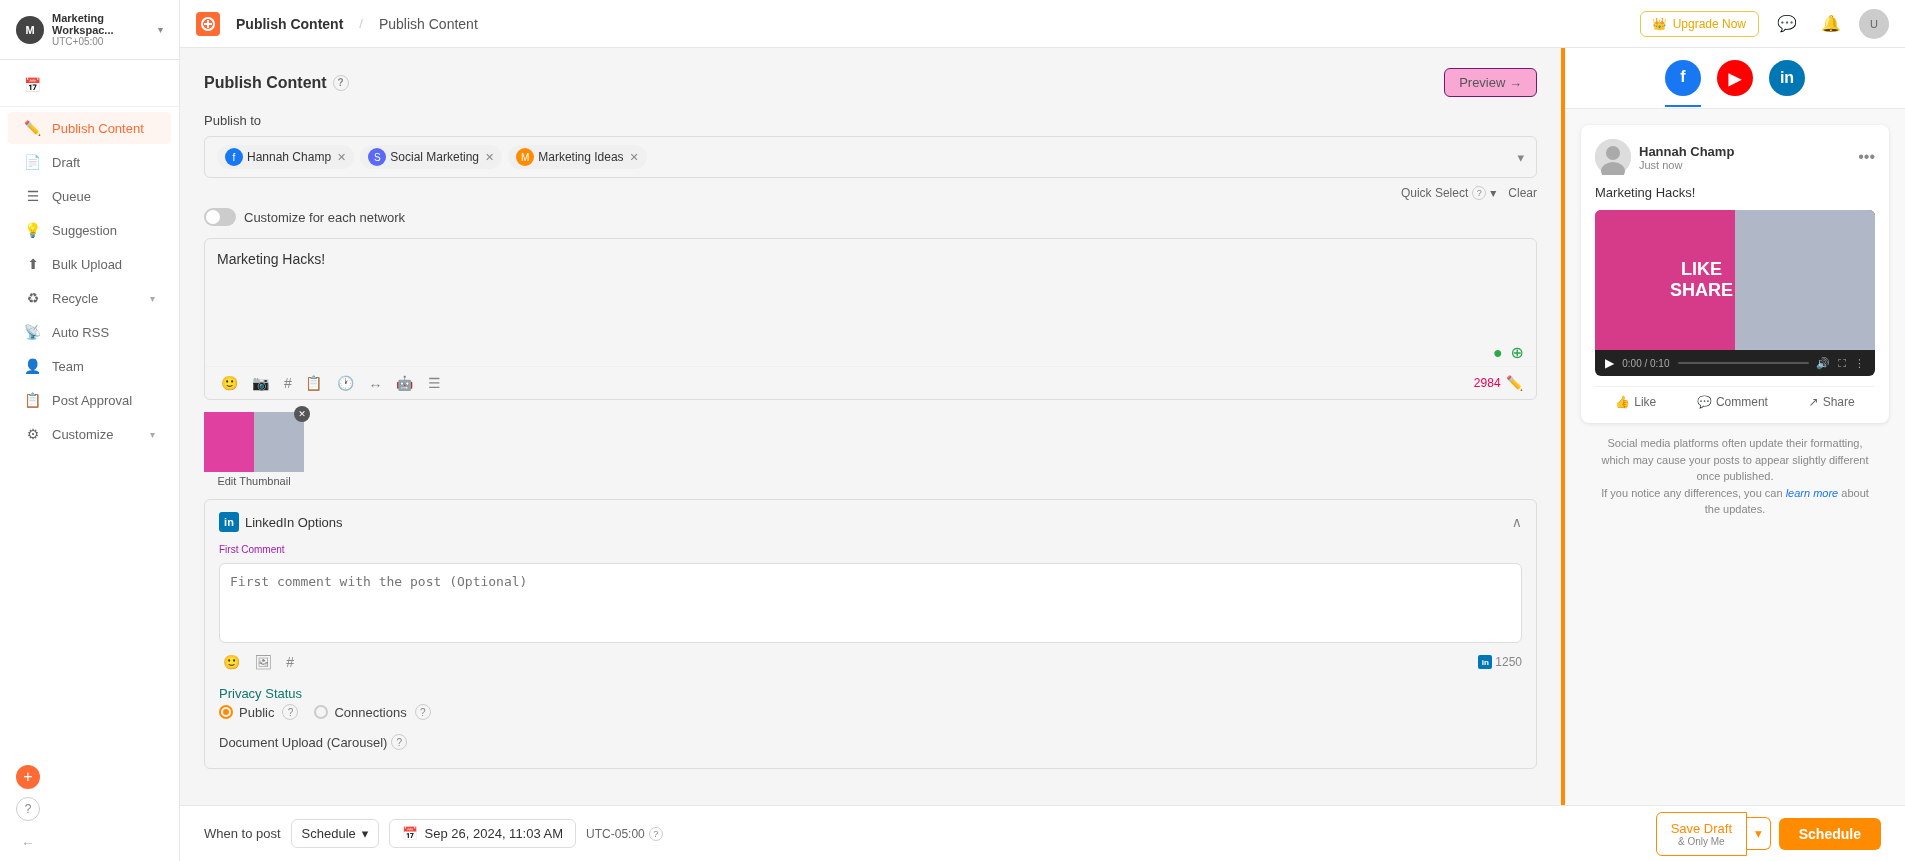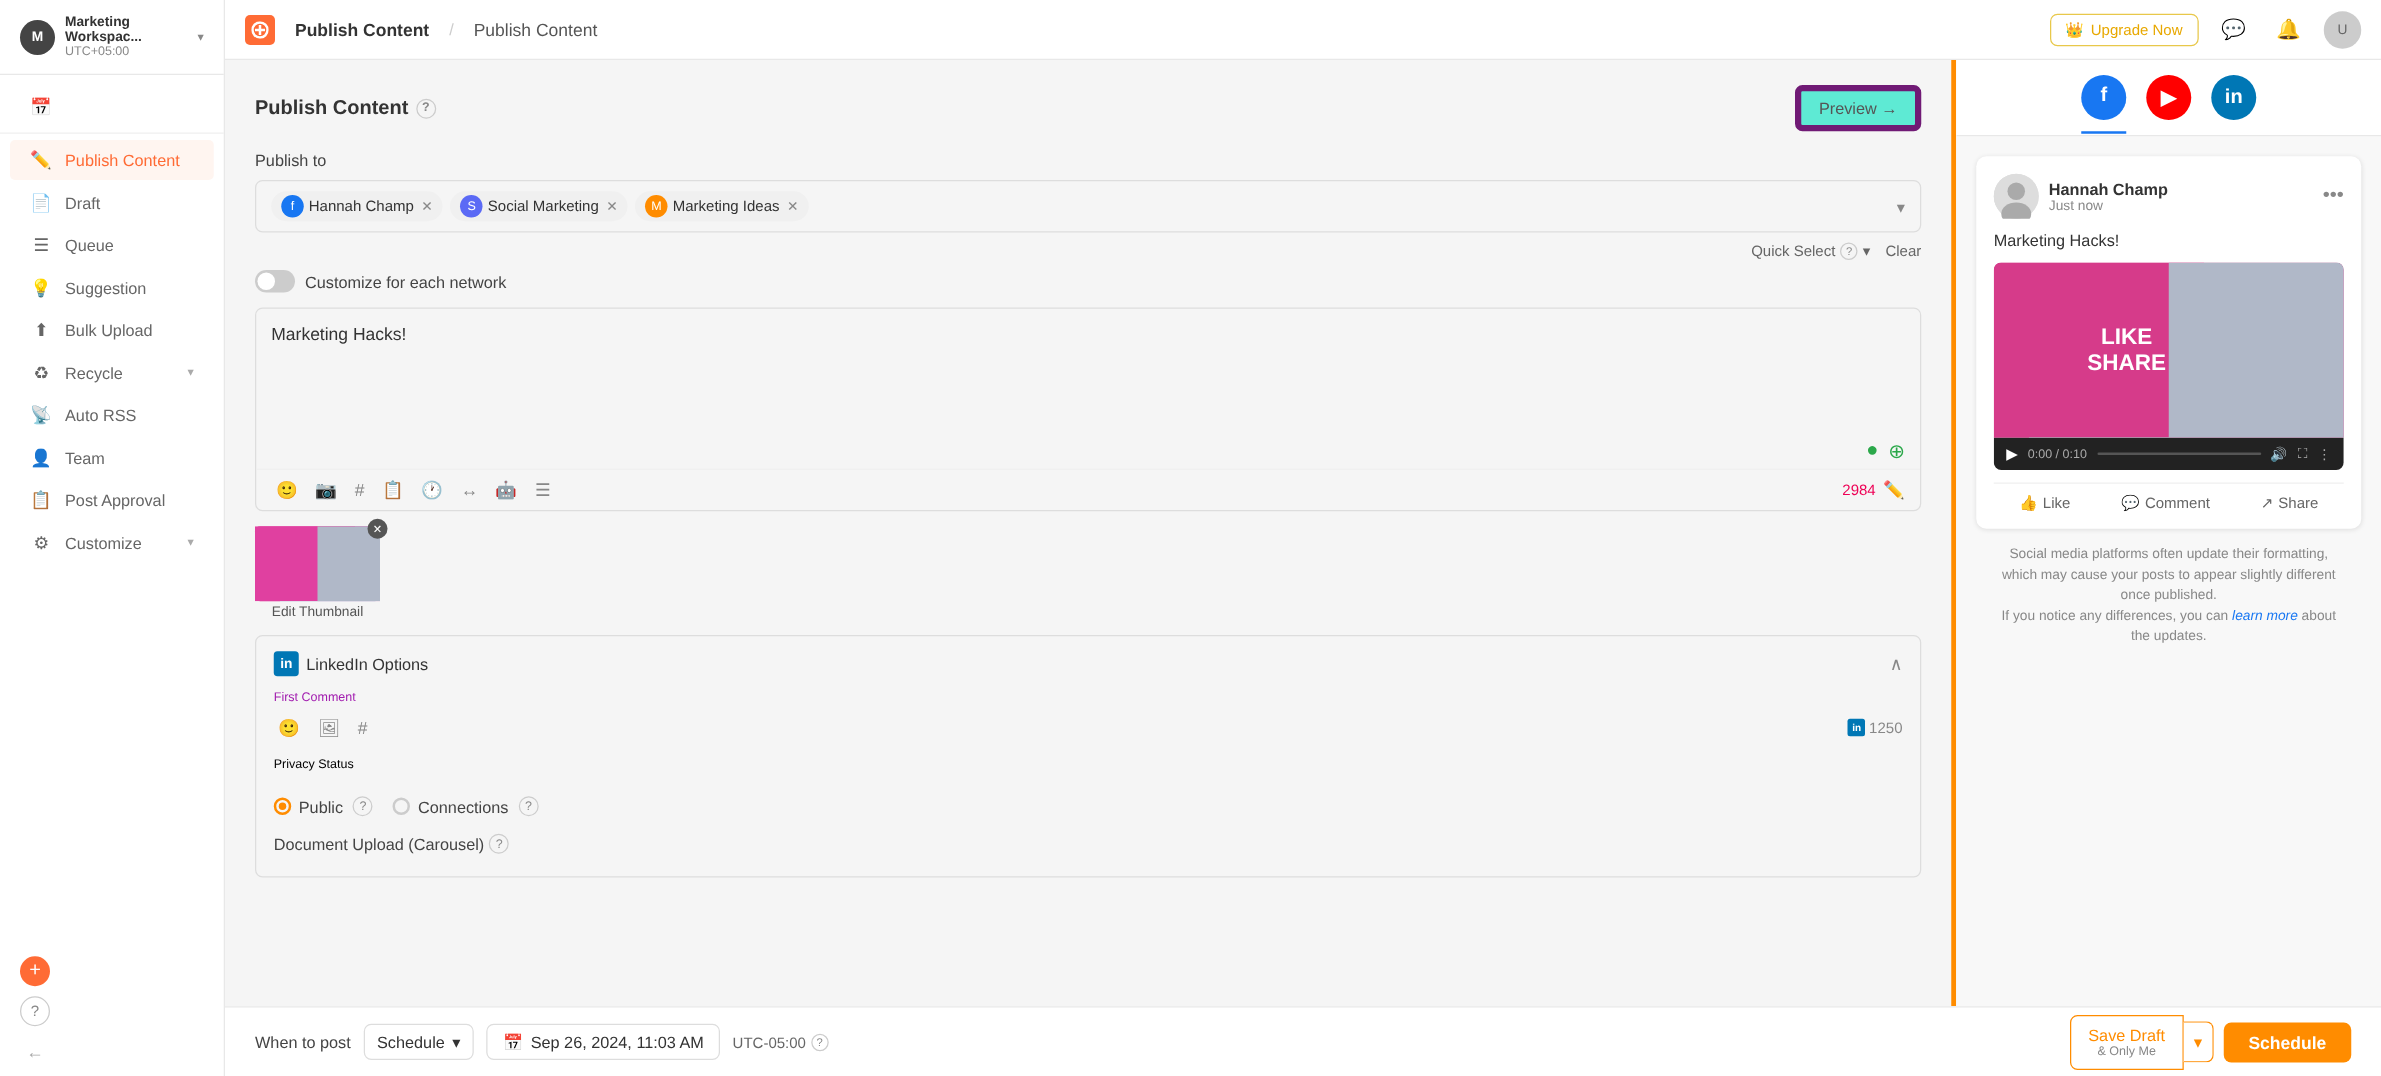--- a/index.html
+++ b/index.html
@@ -38,21 +38,21 @@
     .topnav-right { margin-left: auto; display: flex; align-items: center; gap: 12px; }
     .upgrade-btn { background: #fff; border: 1px solid #e8c84a; color: #e8a800; padding: 5px 12px; border-radius: 6px; font-size: 12px; cursor: pointer; display: flex; align-items: center; gap: 5px; font-weight: 500; }
     .nav-icon-btn { width: 32px; height: 32px; display: flex; align-items: center; justify-content: center; cursor: pointer; color: #666; font-size: 16px; border-radius: 4px; }
     .nav-avatar { width: 30px; height: 30px; border-radius: 50%; background: #ccc; display: flex; align-items: center; justify-content: center; font-size: 11px; color: #666; cursor: pointer; }
 
     
     .content-area { display: flex; flex: 1; overflow: hidden; }
     .editor-header { display: flex; align-items: center; justify-content: space-between; margin-bottom: 16px; }
     .editor-title { font-size: 16px; font-weight: 600; color: #333; display: flex; align-items: center; gap: 6px; }
     .help-icon { width: 16px; height: 16px; border-radius: 50%; border: 1px solid #ccc; display: flex; align-items: center; justify-content: center; font-size: 10px; color: #888; cursor: pointer; }
-    .preview-btn { border: 5px solid #701a75; background: #5eead4; padding: 6px 14px; border-radius: 6px; font-size: 13px; cursor: pointer; display: flex; align-items: center; gap: 6px; color: #555; }
+    .preview-btn { border: 1px solid #701a75; background: #f9a8d4; padding: 6px 14px; border-radius: 6px; font-size: 13px; cursor: pointer; display: flex; align-items: center; gap: 6px; color: #555; }
 
     
     .publish-to-label { font-size: 13px; font-weight: 500; color: #444; margin-bottom: 8px; }
     .publish-to-box { border: 1px solid #ddd; border-radius: 6px; padding: 8px 12px; display: flex; align-items: center; flex-wrap: wrap; gap: 6px; min-height: 40px; }
     .channel-tag { display: flex; align-items: center; gap: 4px; background: #f0f0f0; border-radius: 20px; padding: 3px 8px; font-size: 12px; color: #333; }
     .channel-tag .tag-icon { width: 18px; height: 18px; border-radius: 50%; display: flex; align-items: center; justify-content: center; font-size: 10px; color: white; flex-shrink: 0; }
     .channel-tag .tag-x { color: #888; cursor: pointer; margin-left: 2px; font-size: 11px; }
     .publish-to-chevron { margin-left: auto; color: #888; cursor: pointer; }
 
     .quick-select-row { display: flex; align-items: center; justify-content: flex-end; gap: 12px; margin: 8px 0; }
@@ -95,21 +95,21 @@
     
     .first-comment-section { padding: 0 14px 14px; }
     .first-comment-label { font-size: 10px; font-weight: 500; color: #a21caf; margin-bottom: 8px; }
     .comment-textarea { border: 1px solid #ddd; border-radius: 6px; width: 100%; min-height: 80px; padding: 10px; font-size: 13px; color: #999; resize: none; outline: none; }
     .comment-toolbar { display: flex; align-items: center; gap: 6px; margin-top: 6px; }
     .comment-char { margin-left: auto; font-size: 12px; color: #888; display: flex; align-items: center; gap: 3px; }
     .li-small { width: 14px; height: 14px; background: #0077b5; border-radius: 2px; display: flex; align-items: center; justify-content: center; color: white; font-size: 8px; font-weight: 700; }
 
     
     .privacy-section { padding: 0 14px 14px; }
-    .privacy-label { font-size: 10px; font-weight: 500; color: #000000; margin-bottom: 20px; }
+    .privacy-label { font-size: 13px; font-weight: 500; color: #0f766e; margin-bottom: 3px; }
     .privacy-options { display: flex; gap: 16px; align-items: flex-start; }
     .radio-option { display: flex; align-items: center; gap: 6px; cursor: pointer; }
     .radio-circle { width: 14px; height: 14px; border-radius: 50%; border: 2px solid #ccc; display: flex; align-items: center; justify-content: center; flex-shrink: 0; }
     .radio-circle.selected { border-color: #ff8c00; }
     .radio-inner { width: 6px; height: 6px; border-radius: 50%; background: #ff8c00; }
     .radio-text { font-size: 13px; color: #444; }
 
     
     .doc-upload-section { padding: 0 14px 14px; }
     .doc-upload-label { font-size: 13px; font-weight: 500; color: #444; margin-bottom: 4px; display: flex; align-items: center; gap: 4px; }
@@ -369,20 +369,21 @@
             <div class="linkedin-header">
               <div class="linkedin-title">
                 <div class="li-icon">in</div>
                 <span>LinkedIn Options</span>
               </div>
               <div class="collapse-btn">∧</div>
             </div>
 
             <div class="first-comment-section">
               <div class="first-comment-label">First Comment</div>
+              <textarea class="comment-textarea" placeholder="First comment with the post (Optional)" style=""></textarea>
               <div class="comment-toolbar">
                 <span class="toolbar-btn">🙂</span>
                 <span class="toolbar-btn">🖼</span>
                 <span class="toolbar-btn">#</span>
                 <div class="comment-char">
                   <div class="li-small">in</div>
                   <span>1250</span>
                 </div>
               </div>
             </div>

